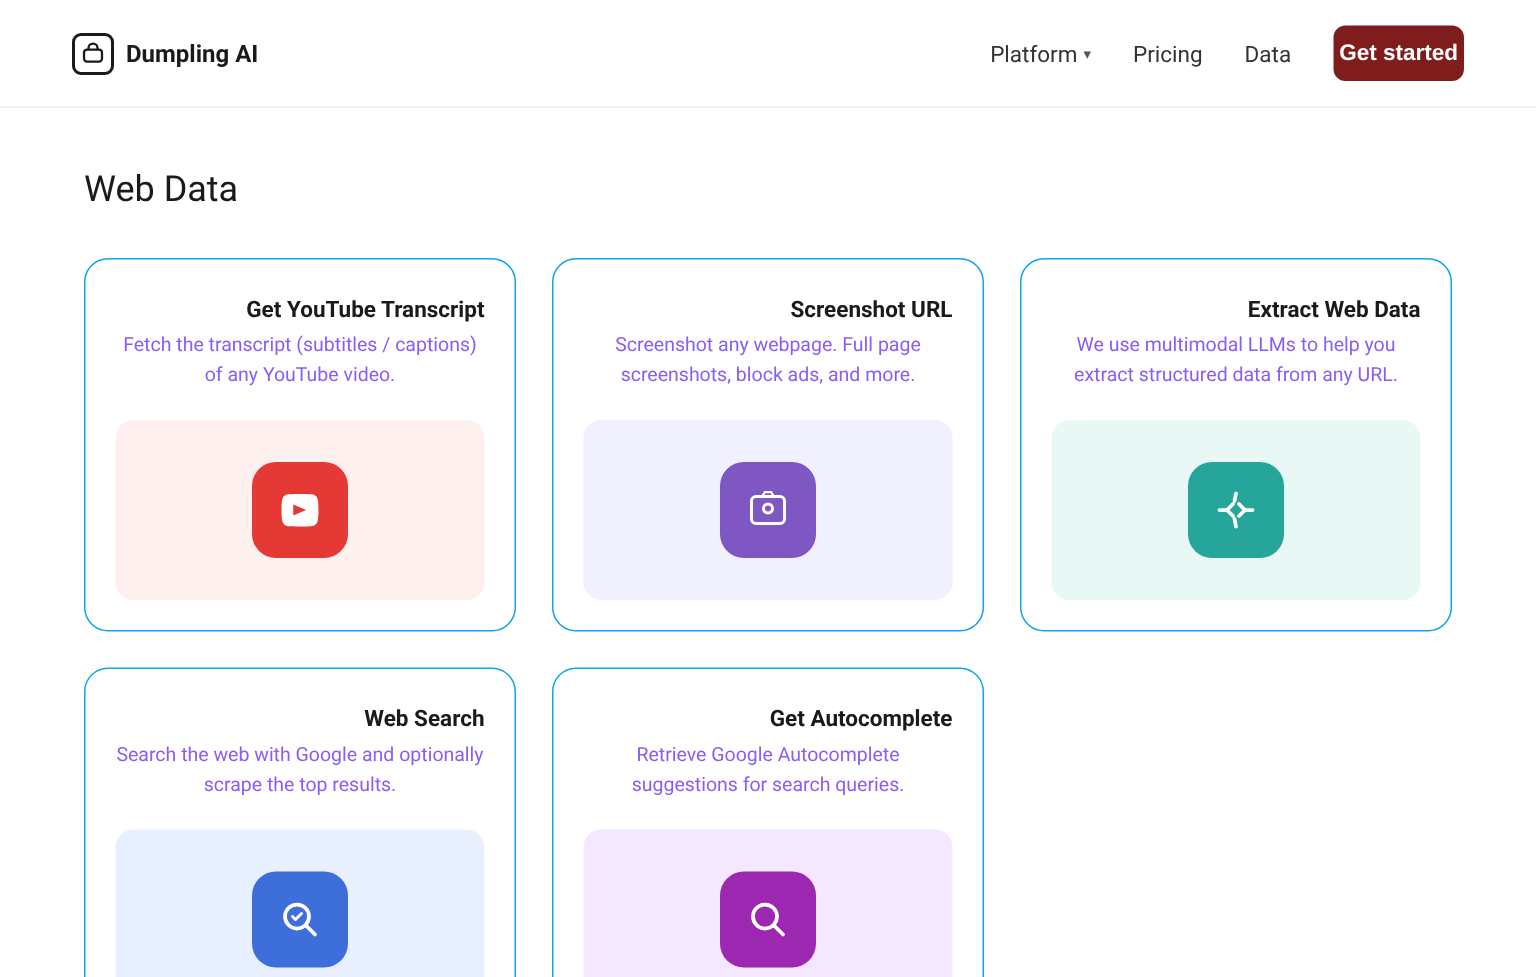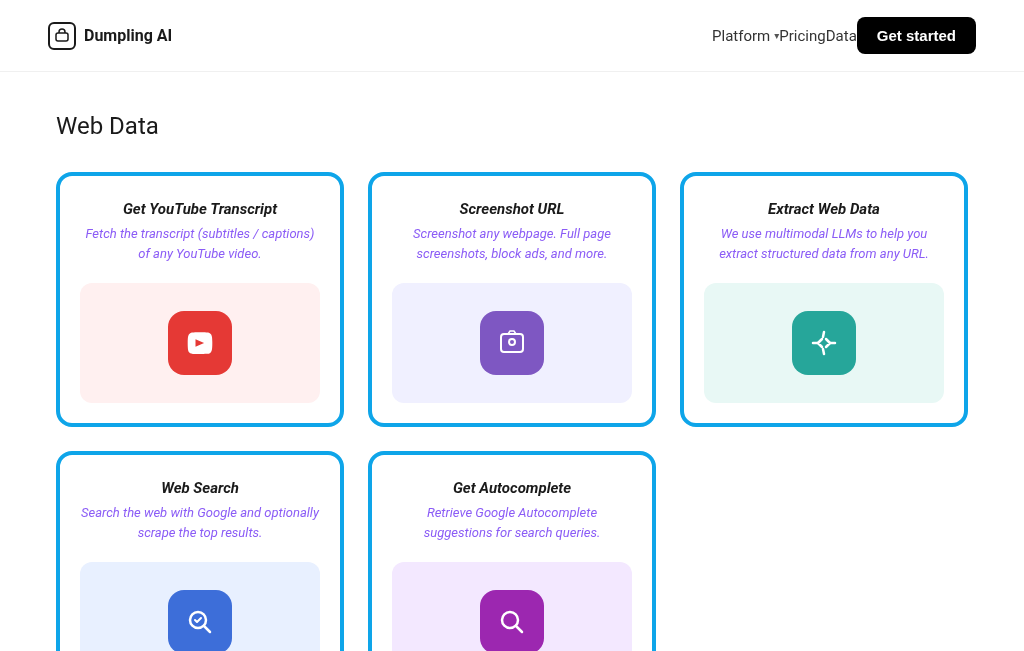--- a/index.html
+++ b/index.html
@@ -33,40 +33,41 @@
       border: 2px solid #1a1a1a;
       border-radius: 6px;
       display: flex;
       align-items: center;
       justify-content: center;
       font-size: 14px;
     }
     .nav-links {
       display: flex;
       align-items: center;
+      gap: 28px;
     }
     .nav-link {
       font-size: 15px;
       color: #333;
       cursor: pointer;
       text-decoration: none;
       display: flex;
       align-items: center;
       gap: 4px;
     }
     .chevron-down {
       font-size: 10px;
       color: #555;
     }
     .nav-cta {
-      background: #000000;
+      background: #7f1d1d;
       color: #fff;
       border: none;
       border-radius: 8px;
-      padding: 10px 20px;
+      padding: 10px 4px;
       font-size: 15px;
       font-weight: 600;
       cursor: pointer;
     }
 
     
     .main-content {
       max-width: 960px;
       margin: 0 auto;
       padding: 40px 24px 60px;
@@ -81,29 +82,28 @@
 
     
     .card-grid {
       display: grid;
       grid-template-columns: repeat(3, 1fr);
       gap: 24px;
     }
 
     .card {
       border-radius: 16px;
-      border: 4px solid #0ea5e9;
+      border: 1px solid #0ea5e9;
       padding: 24px 20px 20px;
       background: #fff;
       display: flex;
       flex-direction: column;
-      align-items: center;
+      align-items: flex-end;
       cursor: pointer;
       transition: box-shadow 0.15s;
-      font-style: italic;
     }
 
     .card-title {
       font-size: 15px;
       font-weight: 700;
       margin-bottom: 6px;
       text-align: center;
       color: #1a1a1a;
     }
     .card-desc {

